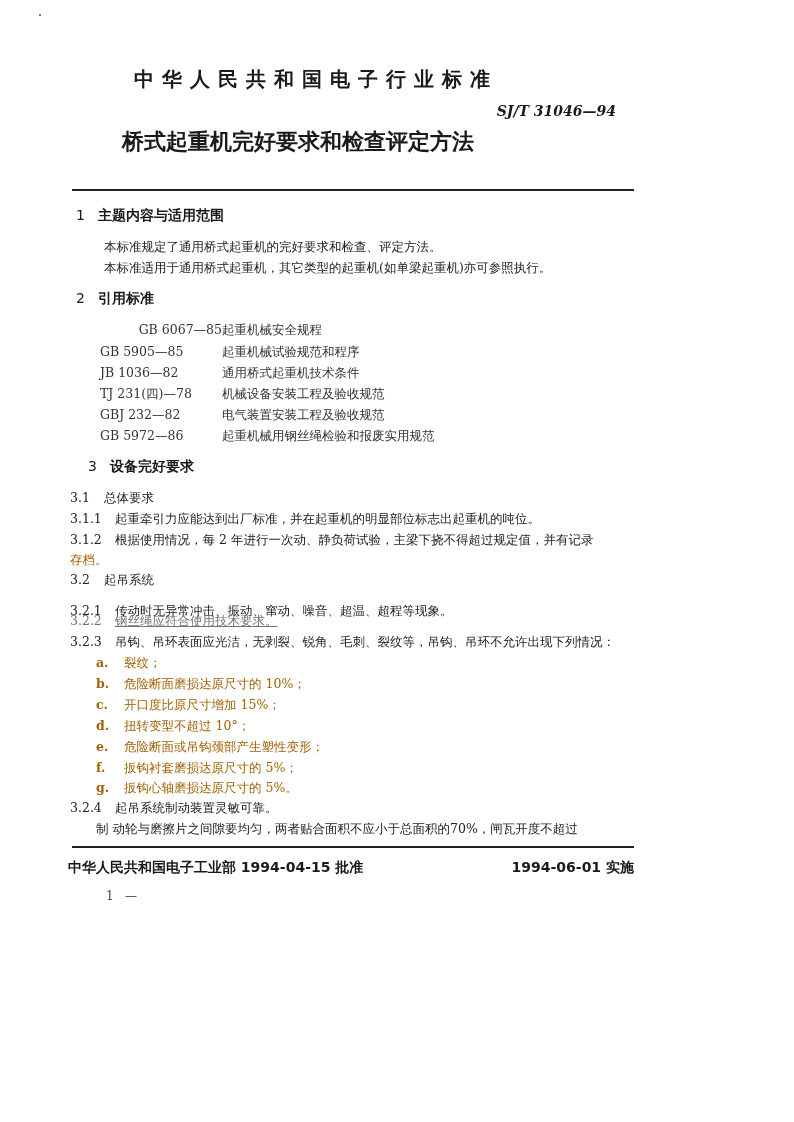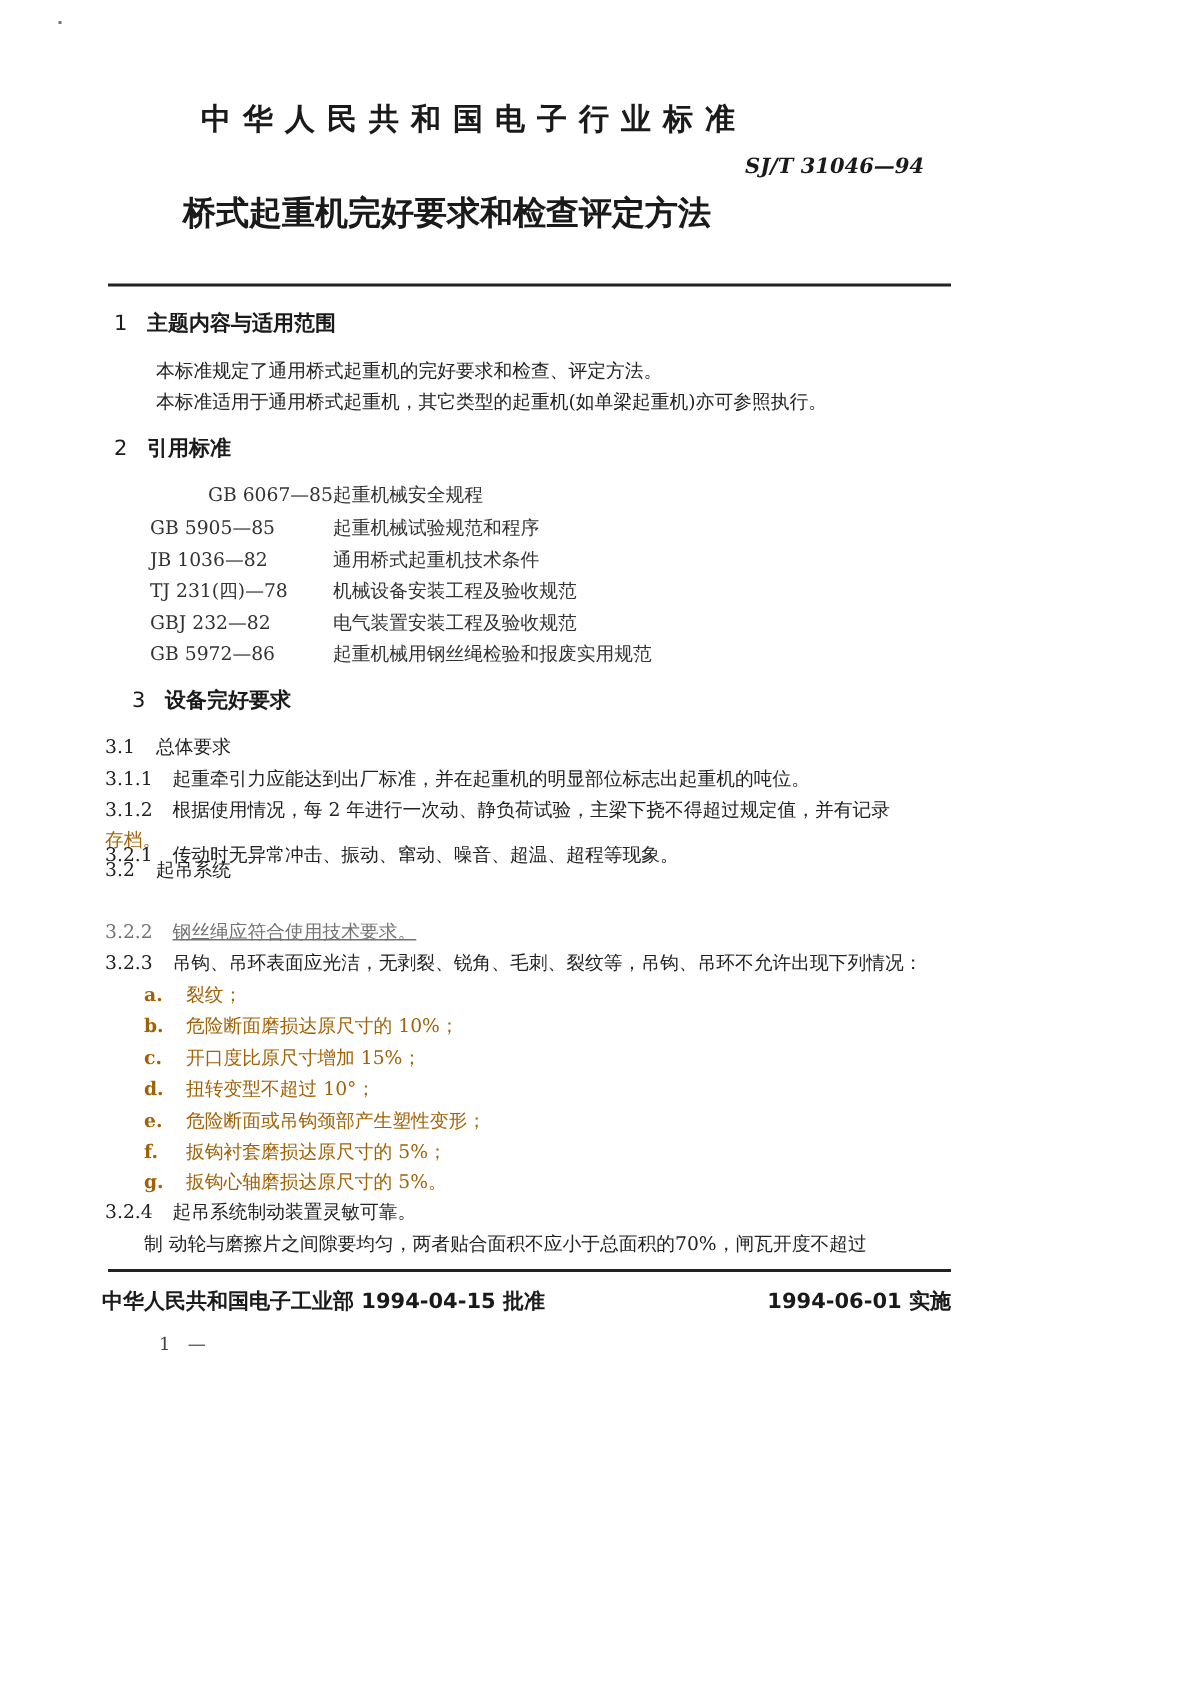--- a/index.html
+++ b/index.html
@@ -76,21 +76,21 @@
 <div class="abs item" style="left:70px; top:511px;">
   <span class="num">3.1.1</span><span>起重牵引力应能达到出厂标准，并在起重机的明显部位标志出起重机的吨位。</span>
 </div>
 <div class="abs item" style="left:70px; top:532px;">
   <span class="num">3.1.2</span><span>根据使用情况，每 2 年进行一次动、静负荷试验，主梁下挠不得超过规定值，并有记录</span>
 </div>
 <div class="abs item" style="left:70px; top:552px; color:#a16207;">存档。</div>
 <div class="abs item" style="left:70px; top:572px;">
   <span class="num" style="width:34px;">3.2</span><span>起吊系统</span>
 </div>
-<div class="abs item" style="left:70px; top:562px;">
+<div class="abs item" style="left:70px; top:603px;">
   <span class="num">3.2.1</span><span>传动时无异常冲击、振动、窜动、噪音、超温、超程等现象。</span>
 </div>
 <div class="abs item" style="left:70px; top:613px; color:#737373;text-decoration:underline;">
   <span class="num">3.2.2</span><span>钢丝绳应符合使用技术要求。</span>
 </div>
 <div class="abs item" style="left:70px; top:634px;">
   <span class="num">3.2.3</span><span>吊钩、吊环表面应光洁，无剥裂、锐角、毛刺、裂纹等，吊钩、吊环不允许出现下列情况：</span>
 </div>
 
 <div class="abs sub" style="left:96px; top:655px;">

